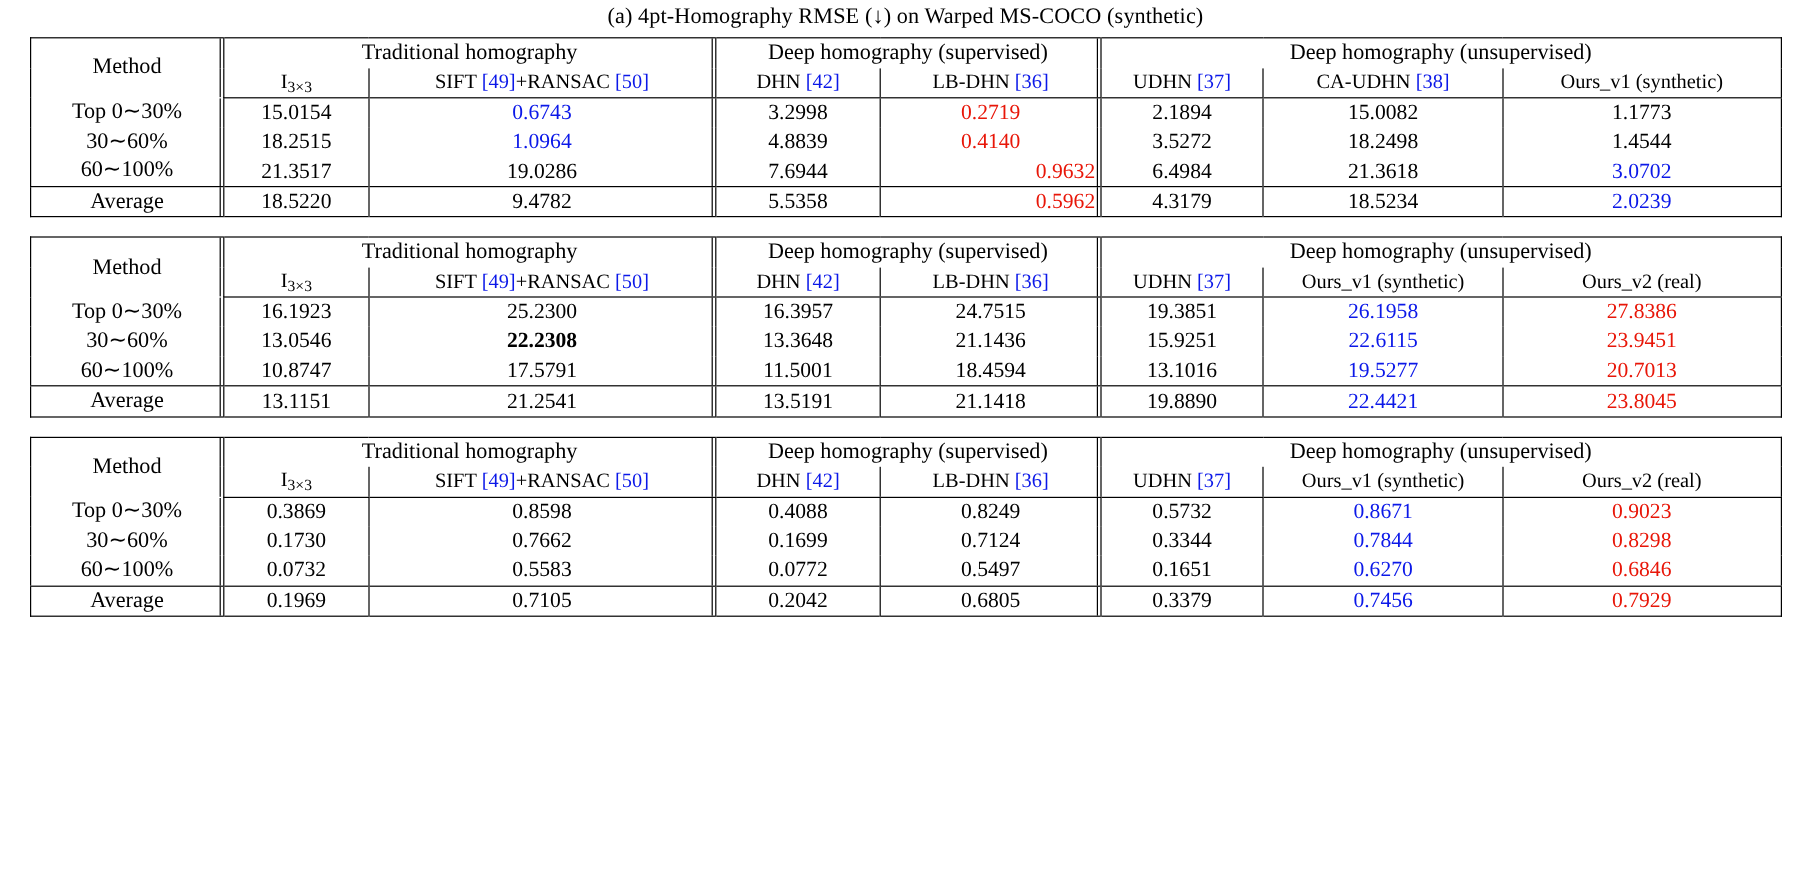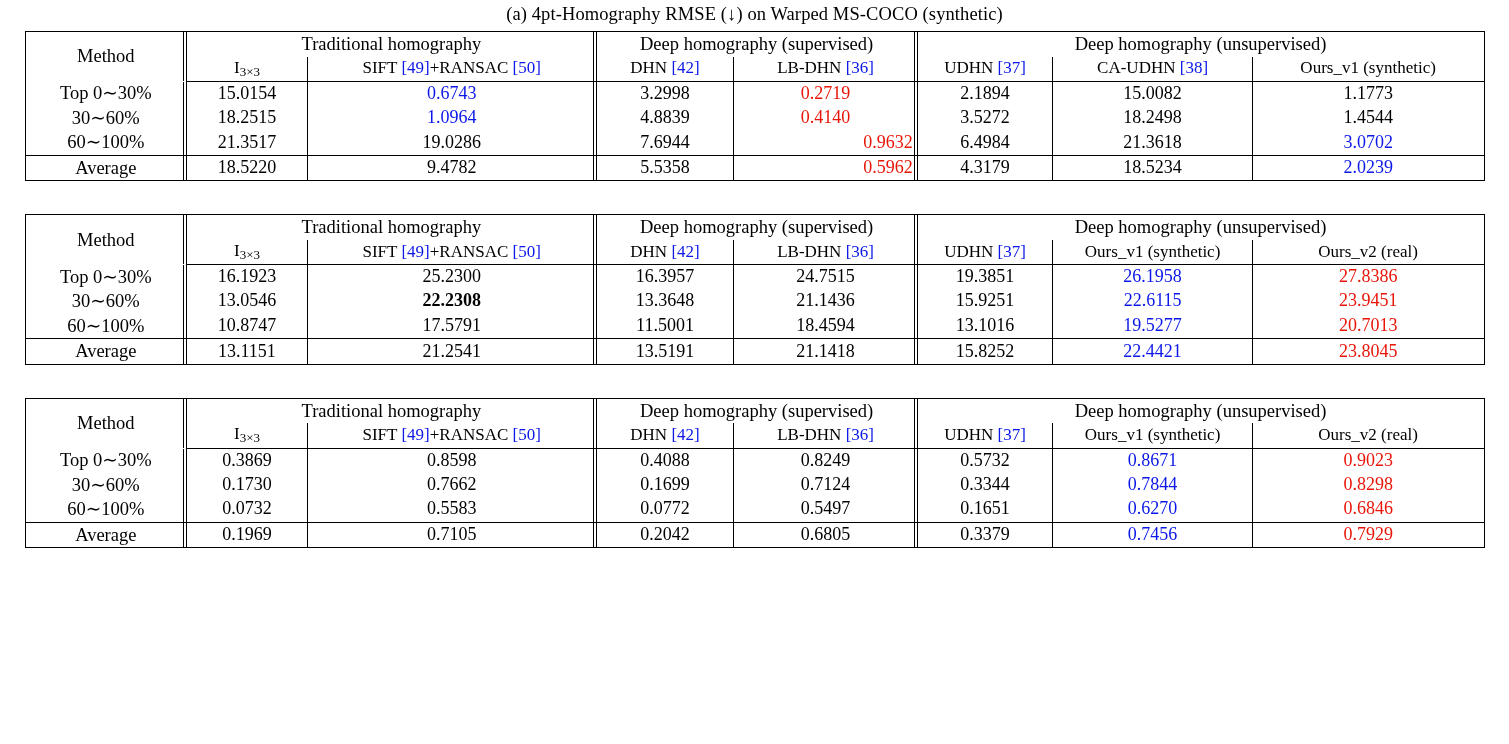--- a/index.html
+++ b/index.html
@@ -13,21 +13,21 @@
     font-family: "Liberation Serif", serif;
     color: #000000;
     overflow: hidden;
   }
   .page {
     width: 1509px;
     padding-top: 4px;
     box-sizing: border-box;
   }
   .table-block {
-    margin-bottom: 33px;
+    margin-bottom: 16px;
   }
   .caption {
     text-align: center;
     font-size: 18.5px;
     margin: 0 0 6px 0;
     letter-spacing: 0.1px;
   }
   table.tbl {
     border-collapse: collapse;
     width: 1460px;
@@ -215,21 +215,21 @@
               <td class=" dbl" style="border-left:1.3px solid #000;">13.1016</td>
               <td class="blue" style="border-left:1.3px solid #000;">19.5277</td>
               <td class="red" style="border-left:1.3px solid #000;">20.7013</td>
             </tr>
             <tr class="topborder">
               <td class="rowlabel">Average</td>
               <td class=" dbl" style="border-left:1.3px solid #000;">13.1151</td>
               <td class="" style="border-left:1.3px solid #000;">21.2541</td>
               <td class=" dbl" style="border-left:1.3px solid #000;">13.5191</td>
               <td class="" style="border-left:1.3px solid #000;">21.1418</td>
-              <td class=" dbl" style="border-left:1.3px solid #000;">15.8252</td>
+              <td class=" dbl" style="border-left:1.3px solid #000;">19.8890</td>
               <td class="blue" style="border-left:1.3px solid #000;">22.4421</td>
               <td class="red" style="border-left:1.3px solid #000;">23.8045</td>
             </tr>
           </tbody>
         </table>
       </div>
       <div class="table-block">
         <table class="tbl">
           <colgroup>
             <col style="width:150px">

